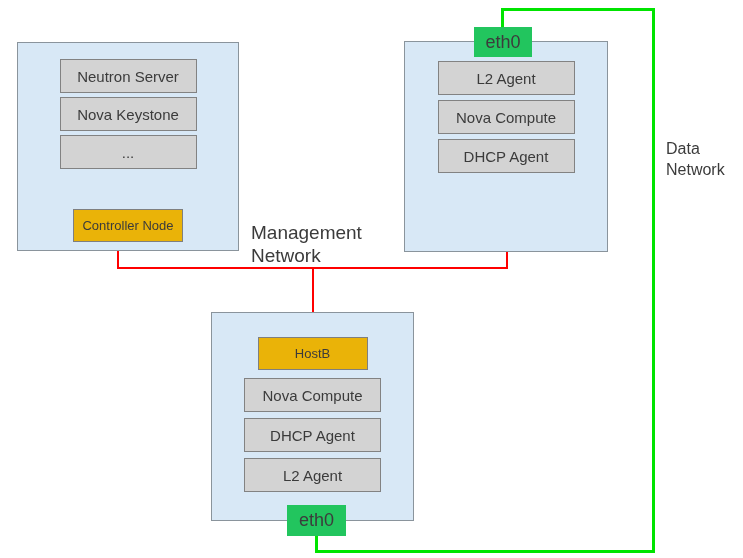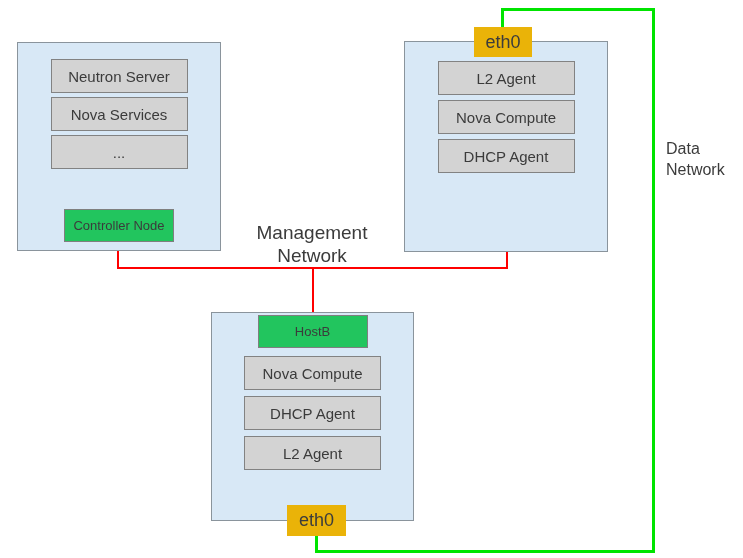--- a/index.html
+++ b/index.html
@@ -14,66 +14,66 @@
     height: 558px;
     background: #ffffff;
     overflow: hidden;
   }
   
   .node {
     position: absolute;
     background: #d8e8f6;
     border: 1px solid #8a949c;
   }
-  .node-controller { left: 17px;  top: 42px;  width: 204px; height: 209px; }
+  .node-controller { left: 17px;  top: 42px;  width: 222px; height: 209px; }
   .node-hosta      { left: 404px; top: 41px;  width: 204px; height: 211px; }
   .node-hostb      { left: 211px; top: 312px; width: 203px; height: 209px; }
 
   .stack {
     display: flex;
     flex-direction: column;
     align-items: center;
   }
   .stack-controller { padding-top: 16px; gap: 4px; }
   .stack-hosta      { padding-top: 19px; gap: 5px; }
-  .stack-hostb      { padding-top: 2px;  gap: 6px; }
+  .stack-hostb      { padding-top: 24px;  gap: 6px; }
 
   .svc {
     width: 137px;
     height: 34px;
     background: #d3d3d3;
     border: 1px solid #828282;
     display: flex;
     align-items: center;
     justify-content: center;
     font-size: 15px;
     color: #3b3b3b;
   }
   .host-badge {
     width: 110px;
     height: 33px;
-    background: #22c55e;
+    background: #eab308;
     border: 1px solid #7f7f7f;
     display: flex;
     align-items: center;
     justify-content: center;
     font-size: 13px;
     color: #3b3b3b;
   }
   .host-badge.bottom-anchored {
     position: absolute;
     left: 50%;
     transform: translateX(-50%);
     bottom: 8px;
   }
   .host-badge.top-slot { margin-bottom: 2px; }
 
   .eth-tag {
     position: absolute;
-    background: #eab308;
+    background: #22c55e;
     display: flex;
     align-items: center;
     justify-content: center;
     font-size: 18px;
     color: #3c3c3c;
     z-index: 5;
   }
   .eth-hosta { left: 474px; top: 27px;  width: 58px; height: 30px; }
   .eth-hostb { left: 287px; top: 505px; width: 59px; height: 31px; }
 
@@ -92,42 +92,41 @@
   .data-right      { left: 652px; top: 8px;   width: 3px;   height: 545px;}
   .data-bottom     { left: 315px; top: 550px; width: 340px; height: 3px;  }
   .data-down-hostb { left: 315px; top: 536px; width: 3px;   height: 14px; }
 
   
   .net-label {
     position: absolute;
     color: #3b3b3b;
   }
   .mgmt-label {
-    left: 242px; top: 221px;
+    left: 251px; top: 221px;
     width: 140px;
     font-size: 19px;
     line-height: 23px;
-    text-align: center;
   }
   .data-label {
     left: 666px; top: 138px;
     width: 82px;
     font-size: 16px;
     line-height: 21px;
   }
 </style>
 </head>
 <body>
 
 <div class="canvas">
 
   <div class="node node-controller">
     <div class="stack stack-controller">
       <div class="svc">Neutron Server</div>
-      <div class="svc">Nova Services</div>
+      <div class="svc">Nova Keystone</div>
       <div class="svc">...</div>
     </div>
     <div class="host-badge bottom-anchored">Controller Node</div>
   </div>
 
   <div class="node node-hosta">
     <div class="stack stack-hosta">
       <div class="svc">L2 Agent</div>
       <div class="svc">Nova Compute</div>
       <div class="svc">DHCP Agent</div>

